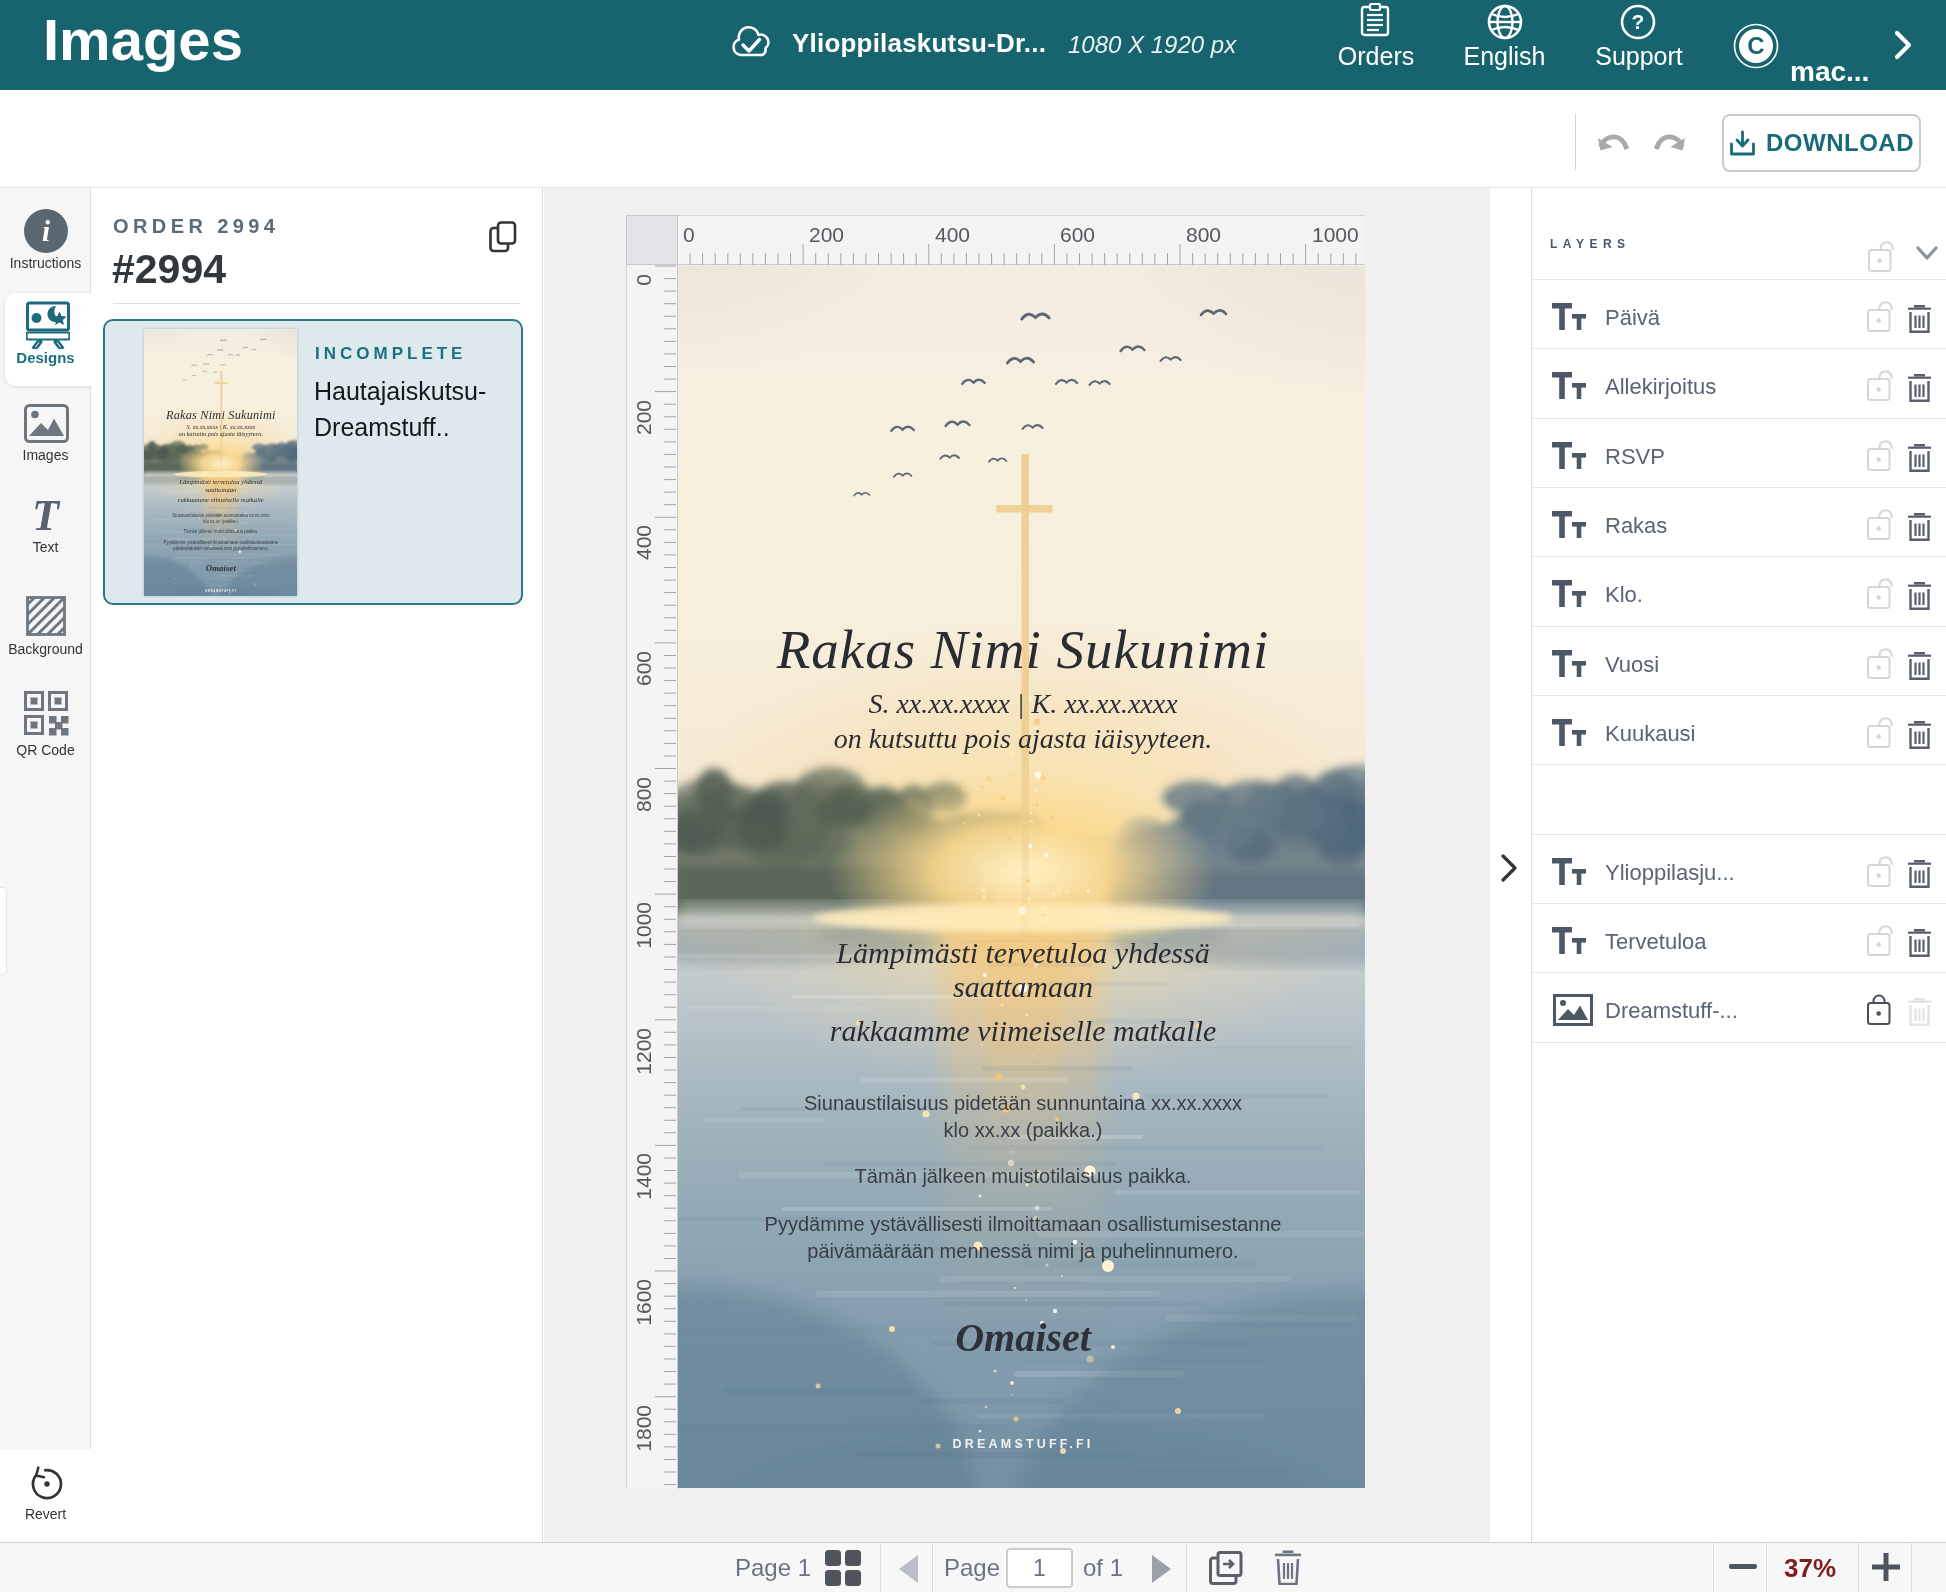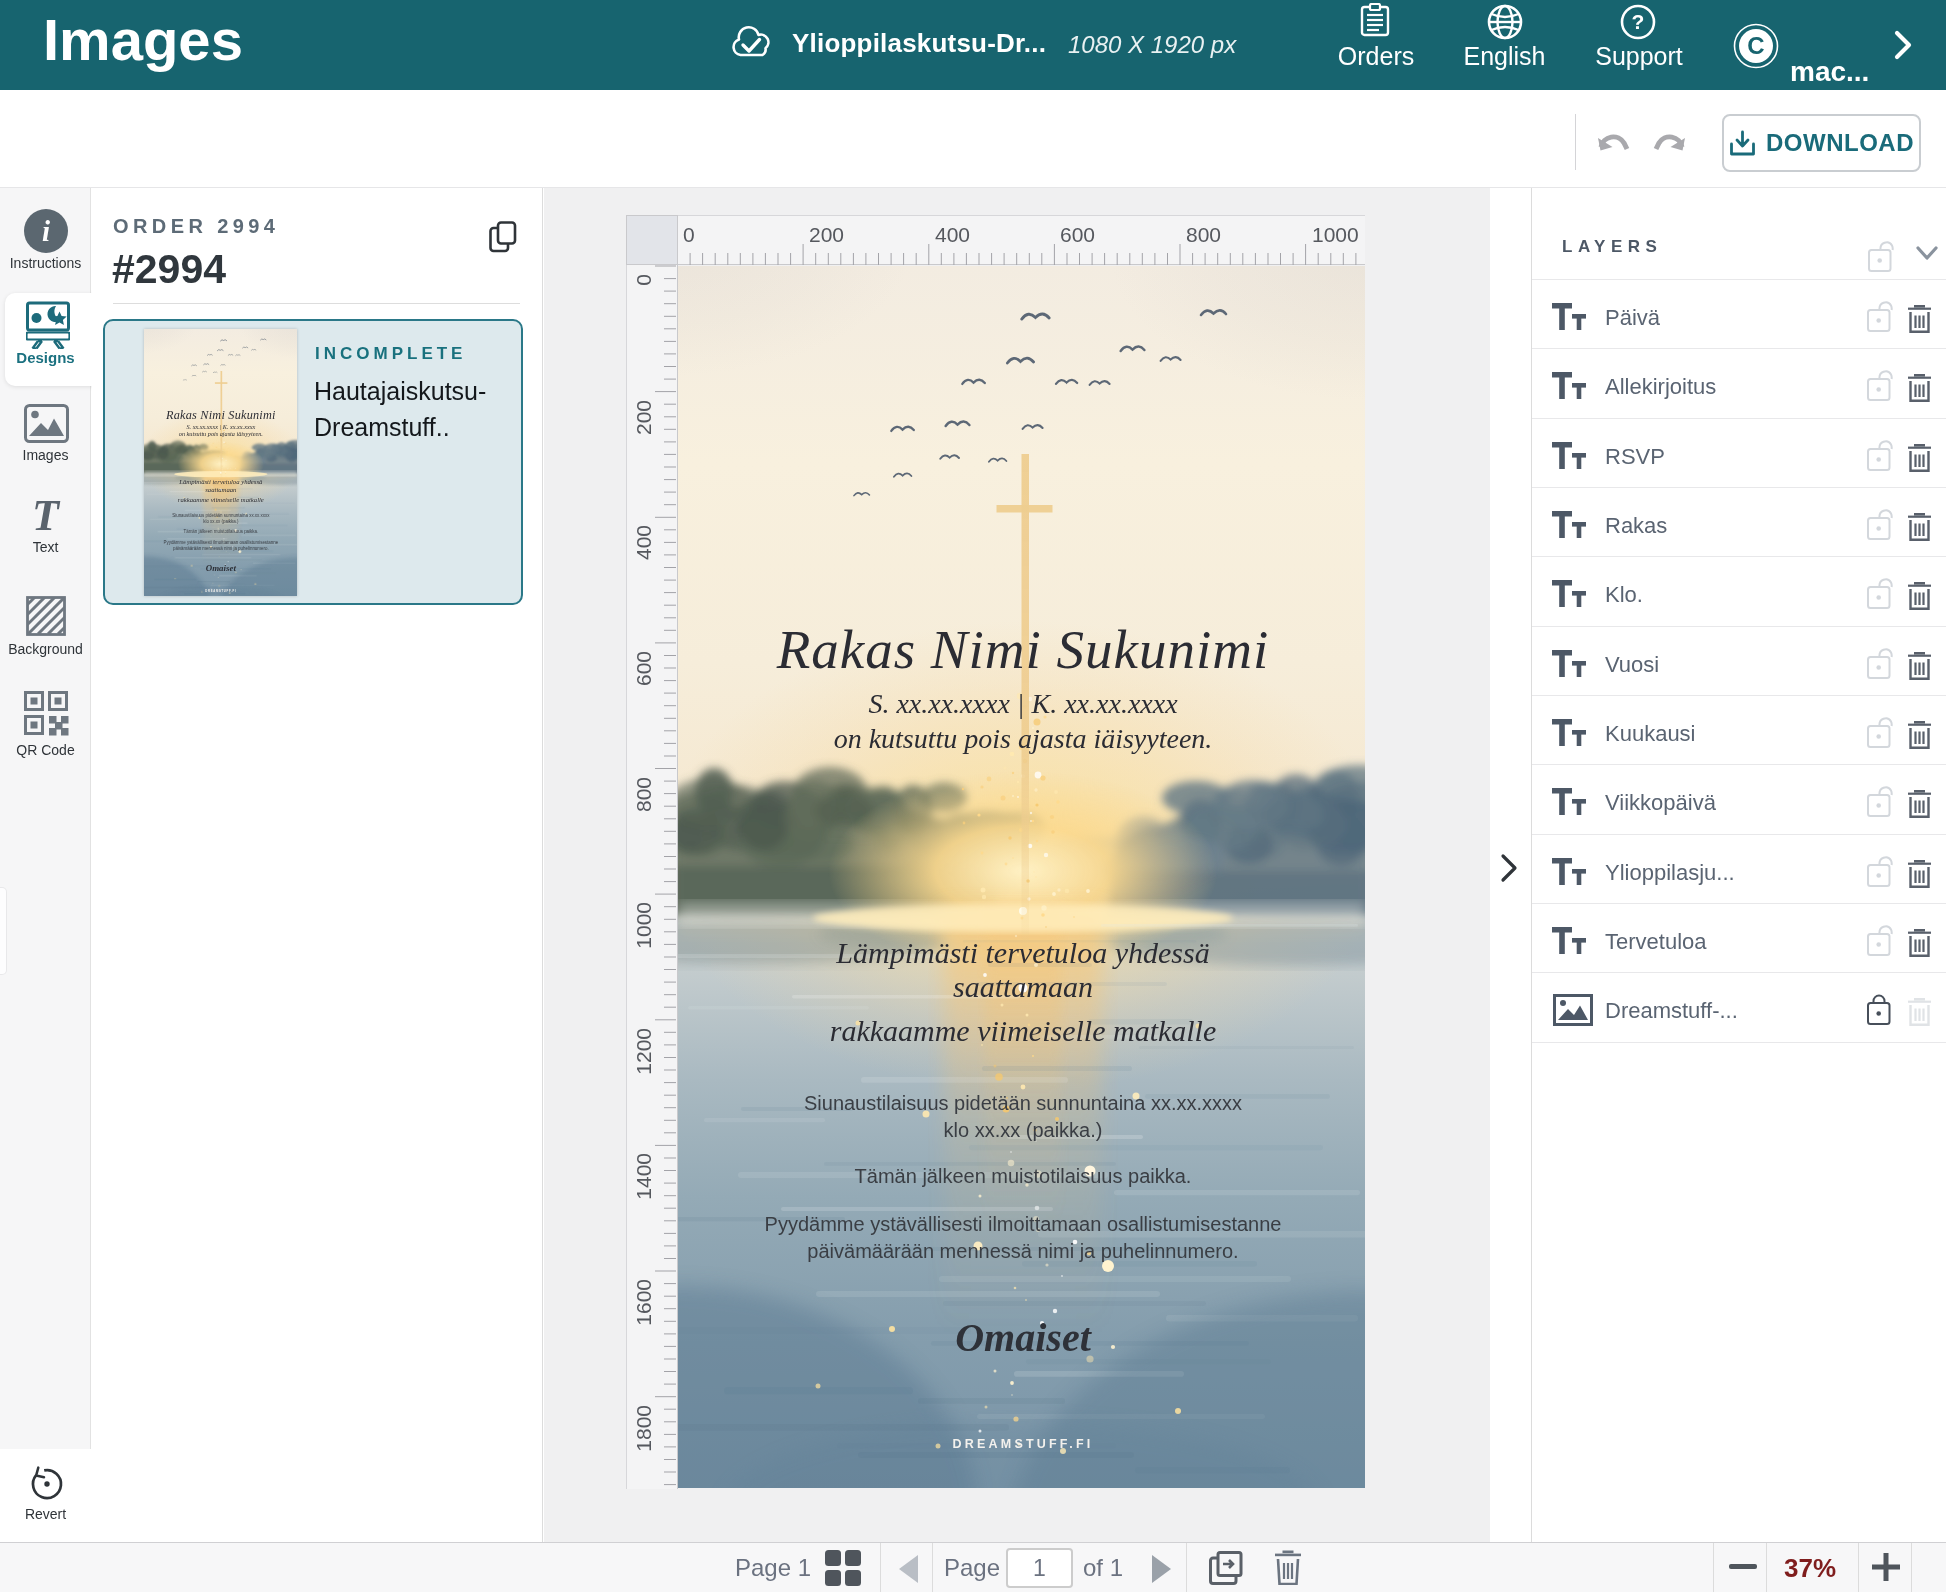--- a/index.html
+++ b/index.html
@@ -25,21 +25,21 @@
   #thumb { position:absolute; left:39px; top:8px; width:153px; height:267px; overflow:hidden; box-shadow:0 0 3px rgba(0,0,0,0.2); }
   #incomplete { position:absolute; left:210px; top:23px; color:#19717e; font-weight:bold; font-size:17px; letter-spacing:4px; }
   #card-name { position:absolute; left:209px; top:52px; color:#14181c; font-weight:normal; font-size:25px; line-height:36px; }
   #canvasarea { position:absolute; left:544px; top:187px; width:946px; height:1355px; background:#f0f0f1; border-top:1px solid #e8e8ea; overflow:hidden; }
   #ruler-corner { position:absolute; left:82px; top:27px; width:52px; height:50px; background:#e2e4e9; border:1px solid #c9c9cc; }
   #hruler { position:absolute; left:133px; top:27px; width:688px; height:50px; background:#f4f4f5; border-top:1px solid #d7d7da; border-bottom:1px solid #c9c9cc; }
   #vruler { position:absolute; left:82px; top:77px; width:52px; height:1224px; background:#f4f4f5; border-right:1px solid #c9c9cc; border-left:1px solid #d7d7da; }
   #design { position:absolute; left:133.5px; top:78px; width:687px; height:1222px; }
   #rgap { position:absolute; left:1490px; top:187px; width:41px; height:1355px; background:#fff; }
   #rpanel { position:absolute; left:1531px; top:187px; width:415px; height:1355px; background:#fff; border-left:1px solid #dcdcdc; border-top:1px solid #e8e8ea; }
-  #layers-title { position:absolute; left:30px; top:49px; color:#4d5866; font-weight:bold; font-size:17px; letter-spacing:5.5px; }
+  #layers-title { position:absolute; left:18px; top:49px; color:#4d5866; font-weight:bold; font-size:12px; letter-spacing:5.5px; }
   .lrow { position:absolute; left:0; width:415px; height:70px; }
   .lrow .nm { position:absolute; left:73px; top:28px; color:#5a6472; font-size:22px; line-height:22px; }
   .lsep { position:absolute; left:0; width:415px; height:1px; background:#e8e8ea; }
   #bottombar { position:absolute; left:0; top:1542px; width:1946px; height:50px; background:#f7f7f8; border-top:1px solid #d0d0d3; }
   .bdiv { position:absolute; top:0; width:1px; height:50px; background:#dcdcdc; }
   .btxt { position:absolute; color:#6b7280; font-size:24px; top:11px; }
   #pageinput { position:absolute; left:1006px; top:5px; width:67px; height:40px; background:#fff; border:2px solid #ccc; border-radius:4px; color:#6b7280; font-size:23px; text-align:center; line-height:36px; }
 </style>
 </head>
 <body>
@@ -1247,42 +1247,20 @@
 <circle cx="11.7" cy="19.5" r="2.3" fill="#d3d7dc"></circle>
       </svg>
   <svg class="abs" style="left:376px;top:26px" width="23" height="28" viewBox="0 0 23 28">
 <rect x="0" y="2.6" width="23" height="2.2" fill="#59606b"></rect>
 <rect x="6" y="0" width="11" height="2.6" fill="#59606b"></rect>
 <path d="M2.5 7 L2.5 26.8 L20.5 26.8 L20.5 7" fill="none" stroke="#59606b" stroke-width="2.4"></path>
 <path d="M7.5 10.5 L7.5 23 M11.5 10.5 L11.5 23 M15.5 10.5 L15.5 23" stroke="#59606b" stroke-width="2.2"></path>
 </svg>
 </div>
     <div class="lsep" style="top:576px;"></div>
-    <div class="lrow" style="top:576px;">
-  <svg class="abs" style="left:20px;top:24px" width="34" height="27" viewBox="0 0 34 27">
-<g fill="#4d5866">
-<rect x="0" y="0" width="20" height="5.5"></rect>
-          <rect x="7.2" y="0" width="5.6" height="27"></rect>
-<rect x="20" y="11" width="14" height="4.6"></rect>
-          <rect x="24.7" y="11" width="4.6" height="16"></rect>
-</g>
-      </svg>
-  <div class="nm">Viikkopäivä</div>
-  <svg class="abs" style="left:335px;top:22px" width="28" height="31" viewBox="0 0 28 31">
-<path d="M12.5 8.5 Q 12 3.5 16.5 1.8 Q 21.5 0 24 4.5 Q 25 6.5 24.6 9" fill="none" stroke="#d3d7dc" stroke-width="2"></path>
-<rect x="1" y="9" width="21.5" height="21" rx="2.5" fill="none" stroke="#d3d7dc" stroke-width="2"></rect>
-<circle cx="11.7" cy="19.5" r="2.3" fill="#d3d7dc"></circle>
-      </svg>
-  <svg class="abs" style="left:376px;top:26px" width="23" height="28" viewBox="0 0 23 28">
-<rect x="0" y="2.6" width="23" height="2.2" fill="#59606b"></rect>
-<rect x="6" y="0" width="11" height="2.6" fill="#59606b"></rect>
-<path d="M2.5 7 L2.5 26.8 L20.5 26.8 L20.5 7" fill="none" stroke="#59606b" stroke-width="2.4"></path>
-<path d="M7.5 10.5 L7.5 23 M11.5 10.5 L11.5 23 M15.5 10.5 L15.5 23" stroke="#59606b" stroke-width="2.2"></path>
-</svg>
-</div>
     <div class="lsep" style="top:646px;"></div>
     <div class="lrow" style="top:646px;">
   <svg class="abs" style="left:20px;top:24px" width="34" height="27" viewBox="0 0 34 27">
 <g fill="#4d5866">
 <rect x="0" y="0" width="20" height="5.5"></rect>
           <rect x="7.2" y="0" width="5.6" height="27"></rect>
 <rect x="20" y="11" width="14" height="4.6"></rect>
           <rect x="24.7" y="11" width="4.6" height="16"></rect>
 </g>
       </svg>

